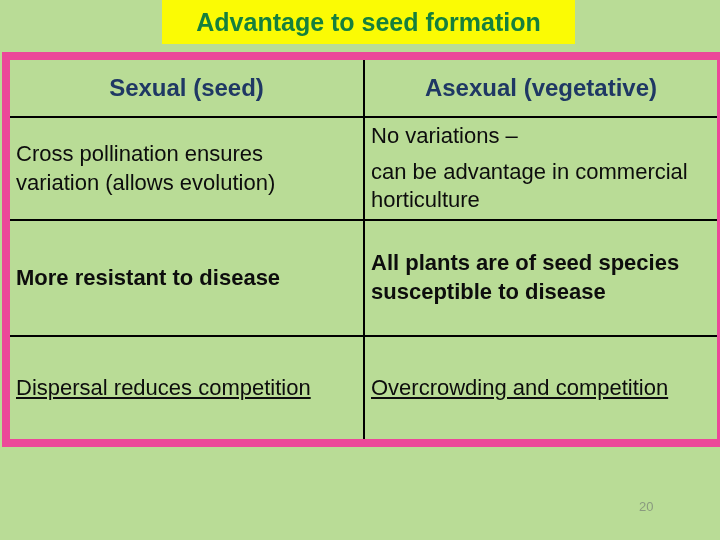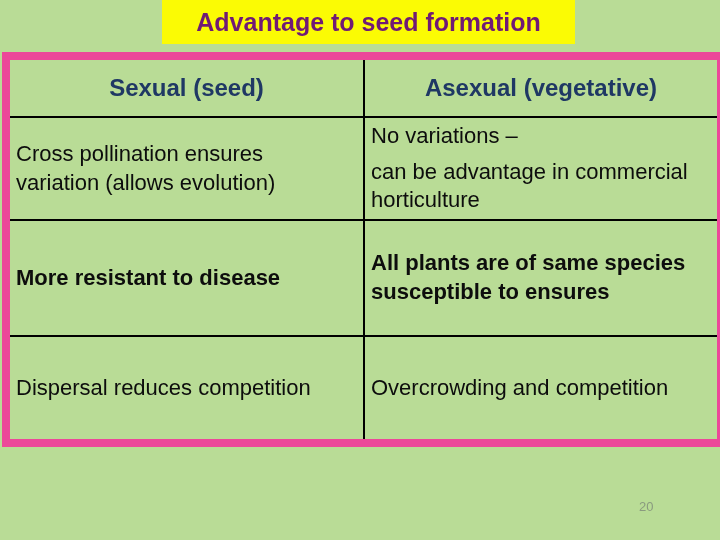--- a/index.html
+++ b/index.html
@@ -17,21 +17,21 @@
     left: 162px;
     top: 0;
     width: 413px;
     height: 44px;
     background: #fbfb04;
     display: flex;
     align-items: center;
     justify-content: center;
     font-size: 25px;
     font-weight: bold;
-    color: #701a75;
+    color: #15803d;
     letter-spacing: 0px;
   }
   table.compare {
     position: absolute;
     left: 2px;
     top: 52px;
     width: 715px;
     border-collapse: collapse;
     table-layout: fixed;
     border: 8px solid #ec4899;
@@ -46,21 +46,21 @@
   table.compare th {
     height: 52px;
     font-size: 24px;
     font-weight: bold;
     color: #1f3864;
     text-align: center;
     padding: 2px;
   }
   tr.row-1 { height: 103px; }
   tr.row-2 { height: 116px; font-weight: bold; }
-  tr.row-3 { height: 107px; }
+  tr.row-3 { height: 107px; text-decoration: underline; }
   tr.row-4 { height: 104px; }
   td.cell {
     font-size: 22px;
     line-height: 1.3;
     text-align: left;
   }
   td.cell p { margin: 0 0 7px 0; }
   td.cell p:last-child { margin: 0; }
   td.cell-left p { max-width: 322px; }
   .page-number {
@@ -97,21 +97,21 @@
       <td class="cell cell-right">
         <p>No variations –</p>
         <p>can be advantage in commercial horticulture</p>
       </td>
     </tr>
     <tr class="row-2">
       <td class="cell cell-left">
         <p>More resistant to disease</p>
       </td>
       <td class="cell cell-right">
-        <p>All plants are of same species susceptible to ensures</p>
+        <p>All plants are of seed species susceptible to disease</p>
       </td>
     </tr>
     <tr class="row-3">
       <td class="cell cell-left">
         <p>Dispersal reduces competition</p>
       </td>
       <td class="cell cell-right">
         <p>Overcrowding and competition</p>
       </td>
     </tr>

